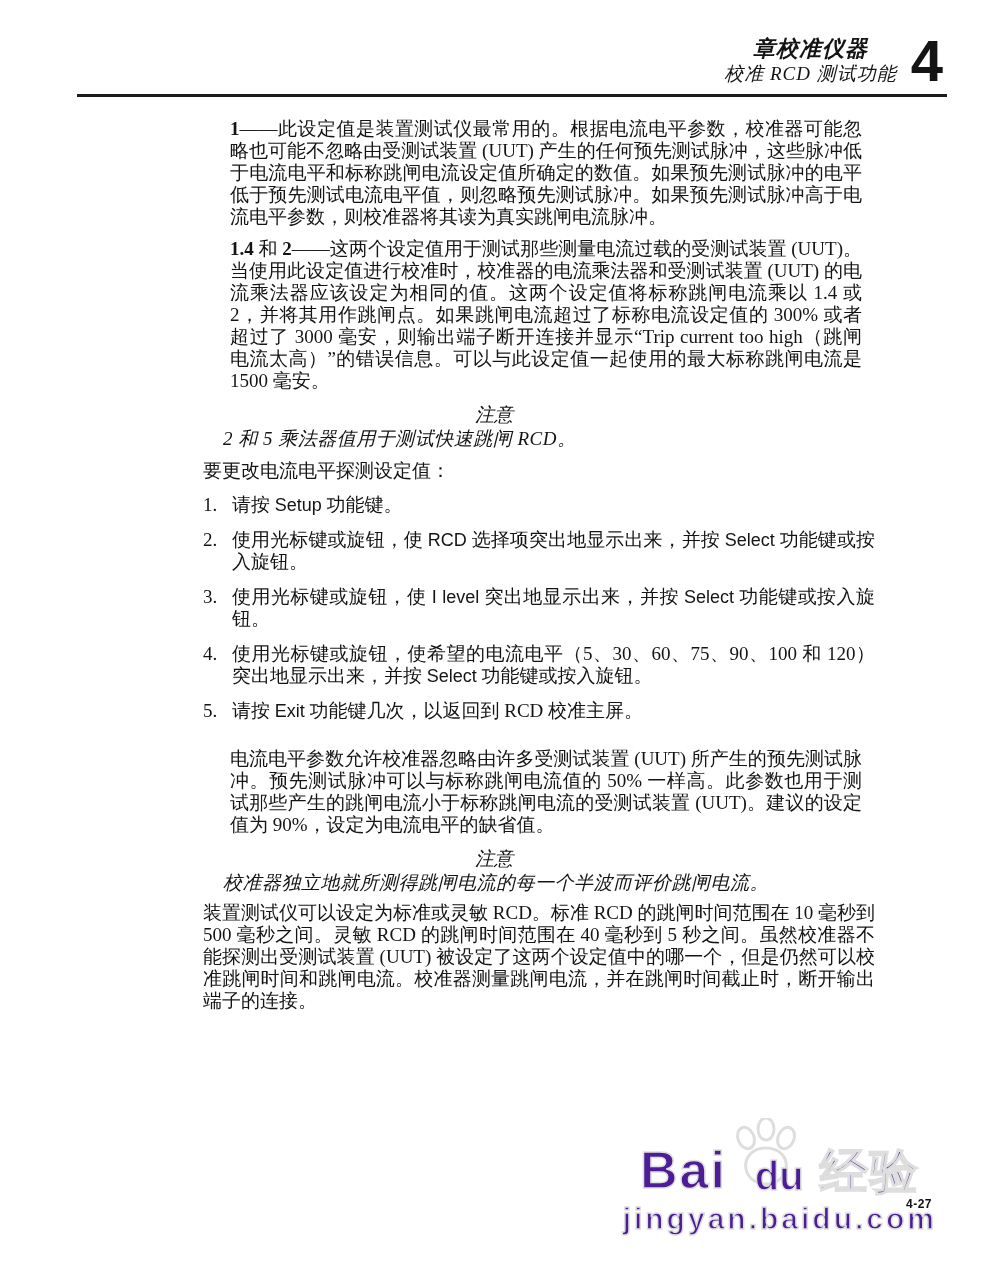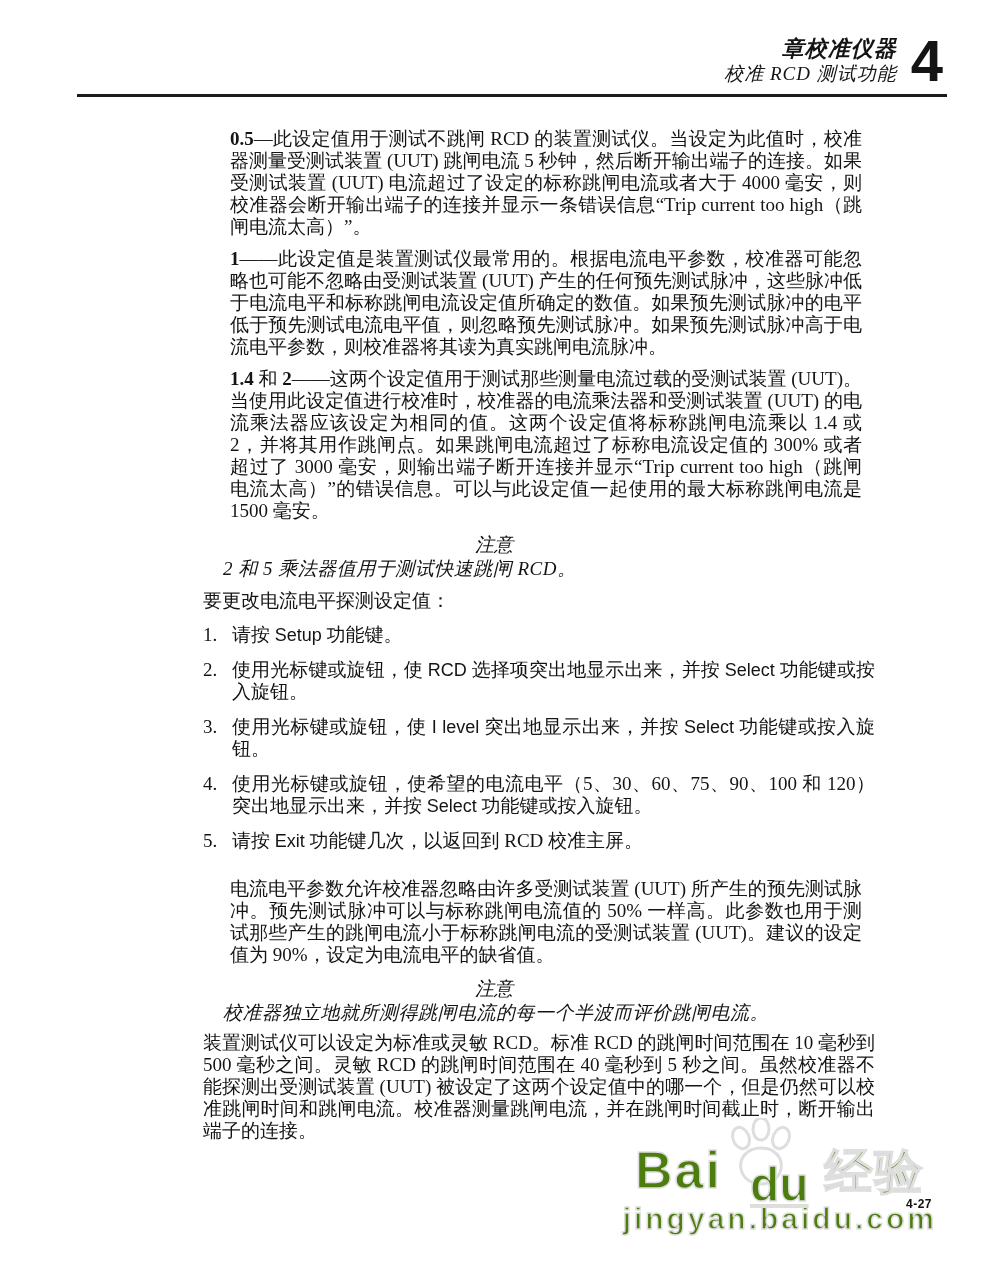--- a/index.html
+++ b/index.html
@@ -13,20 +13,21 @@
   }
   
   .header{
     position:absolute;top:36px;right:46px;
     display:flex;align-items:center;
   }
   .header-titles{text-align:right;line-height:1.1;}
   .chapter-title{
     font-size:22px;font-weight:bold;font-style:italic;
     letter-spacing:1px;
+    text-align:center;
   }
   .section-title{
     font-size:19px;font-style:italic;margin-top:3px;
     letter-spacing:1px;
   }
   .chapter-num{
     font-family:"Liberation Sans","DejaVu Sans",sans-serif;
     font-size:58px;font-weight:bold;line-height:0.85;
     margin-left:14px;
   }
@@ -58,29 +59,29 @@
   .step{display:flex;margin-bottom:13px;}
   .step-num{flex:0 0 29px;}
   .step-body{flex:1;text-align:justify;}
   .gap-top{margin-top:26px;}
   
   .watermark{
     position:absolute;right:52px;bottom:44px;
     text-align:center;
     font-family:"Liberation Sans","DejaVu Sans",sans-serif;
     font-weight:bold;
-    color:#4d7c0f;
+    color:#4c1d95;
     -webkit-text-stroke:1.5px #dedede;
     user-select:none;
   }
   .wm-brand{display:flex;align-items:flex-end;justify-content:center;line-height:1;}
   .wm-bai{font-size:52px;letter-spacing:2px;}
   .wm-pawwrap{position:relative;width:66px;height:66px;margin:0 2px -2px 6px;}
   .wm-paw{position:absolute;left:0;top:-14px;}
-  .wm-du{font-size:48px;position:relative;left:-46px;top:13px;margin-right:-40px;text-decoration:underline;}
+  .wm-du{font-size:40px;position:relative;left:-46px;top:0;margin-right:-40px;}
   .wm-cn{font-size:48px;margin-left:10px;letter-spacing:2px;}
   .wm-url{font-size:30px;letter-spacing:3px;margin-top:6px;}
   .page-number{
     position:absolute;right:57px;top:1197px;
     font-family:"Liberation Sans","DejaVu Sans",sans-serif;
     font-size:12px;font-weight:bold;color:#101010;
     letter-spacing:0.5px;
   }
 </style>
 </head>
@@ -92,21 +93,20 @@
     <div class="header-titles">
       <div class="chapter-title">章校准仪器</div>
       <div class="section-title">校准 RCD 测试功能</div>
     </div>
     <div class="chapter-num">4</div>
   </div>
   <div class="header-rule"></div>
 
   <div class="content">
 
-    <p class="para indent first"><span class="rs-b">0.5</span><span>—此设定值用于测试不跳闸 RCD 的装置测试仪。当设定为此值时，校准器测量受测试装置 (UUT) 跳闸电流 5 秒钟，然后断开输出端子的连接。如果受测试装置 (UUT) 电流超过了设定的标称跳闸电流或者大于 4000 毫安，则校准器会断开输出端子的连接并显示一条错误信息“Trip current too high（跳闸电流太高）”。</span></p>
 
     <p class="para indent"><span class="rs-b">1</span><span>——此设定值是装置测试仪最常用的。根据电流电平参数，校准器可能忽略也可能不忽略由受测试装置 (UUT) 产生的任何预先测试脉冲，这些脉冲低于电流电平和标称跳闸电流设定值所确定的数值。如果预先测试脉冲的电平低于预先测试电流电平值，则忽略预先测试脉冲。如果预先测试脉冲高于电流电平参数，则校准器将其读为真实跳闸电流脉冲。</span></p>
 
     <p class="para indent"><span class="rs-b">1.4</span><span> 和 </span><span class="rs-b">2</span><span>——这两个设定值用于测试那些测量电流过载的受测试装置 (UUT)。当使用此设定值进行校准时，校准器的电流乘法器和受测试装置 (UUT) 的电流乘法器应该设定为相同的值。这两个设定值将标称跳闸电流乘以 1.4 或 2，并将其用作跳闸点。如果跳闸电流超过了标称电流设定值的 300% 或者超过了 3000 毫安，则输出端子断开连接并显示“Trip current too high（跳闸电流太高）”的错误信息。可以与此设定值一起使用的最大标称跳闸电流是 1500 毫安。</span></p>
 
 
     <div class="note">
       <div class="note-label">注意</div>
       <div class="note-text">2 和 5 乘法器值用于测试快速跳闸 RCD。</div>
     </div>

